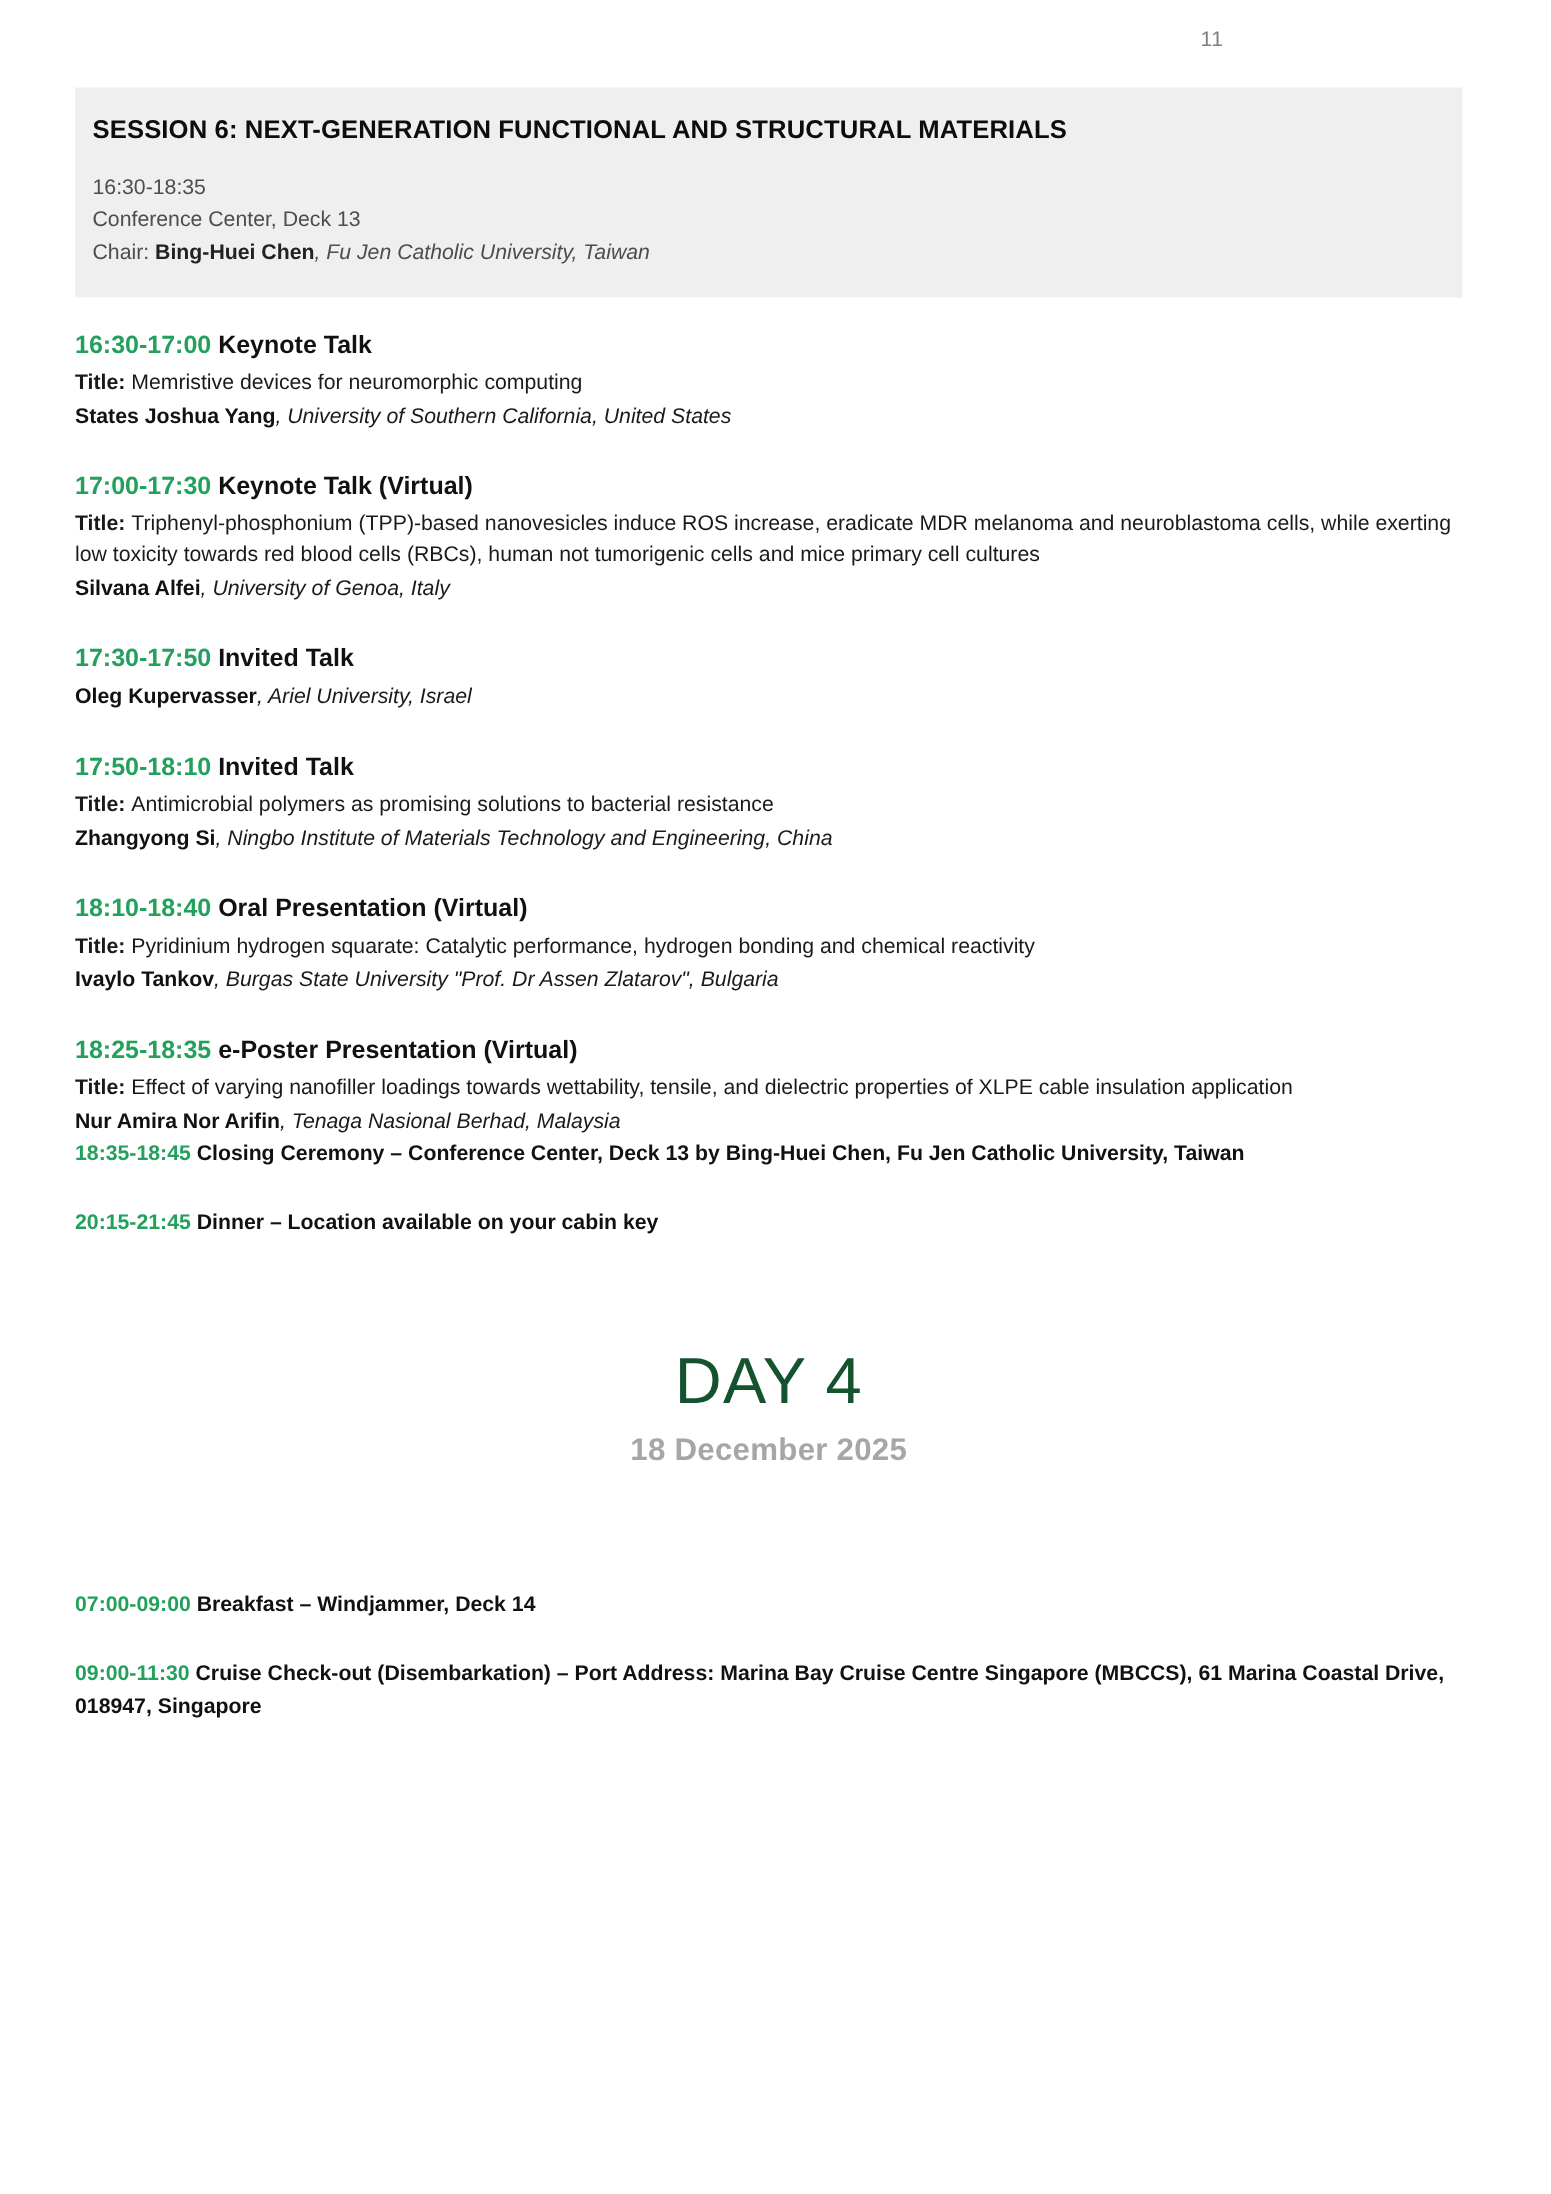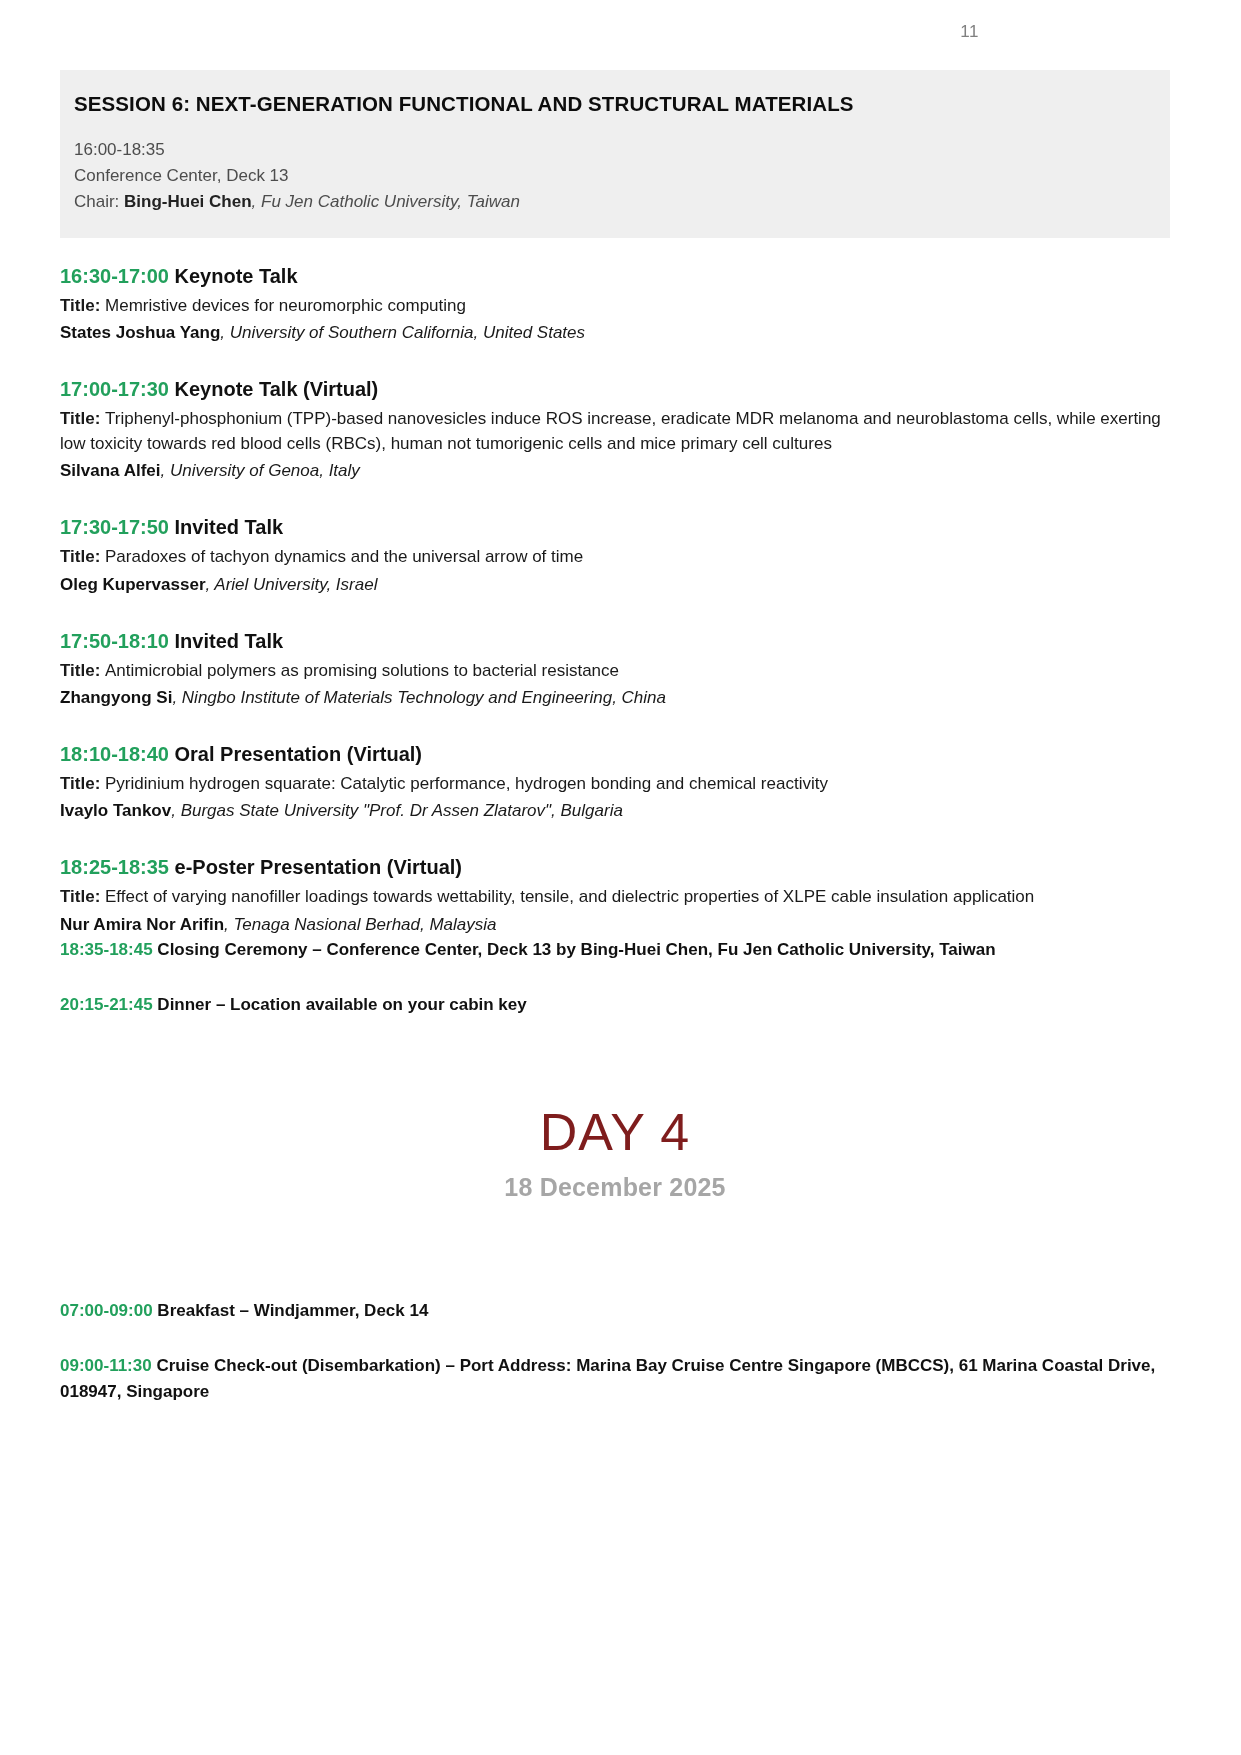--- a/index.html
+++ b/index.html
@@ -121,21 +121,21 @@
   }
 
   
   .day-block {
     text-align: center;
     margin-top: 86px;
     margin-bottom: 0;
   }
   .day-title {
     font-size: 52px;
-    color: #7f1d1d;
+    color: #14532d;
     letter-spacing: 1px;
     line-height: 1.1;
     margin-bottom: 12px;
   }
   .day-date {
     font-size: 25px;
     font-weight: bold;
     color: #a6a6a6;
     letter-spacing: 0.2px;
   }
@@ -148,21 +148,21 @@
 
 <div class="page">
 
   <div class="page-number">11</div>
 
   <div class="content">
 
     <div class="session-band">
       <div class="session-title">SESSION 6: NEXT-GENERATION FUNCTIONAL AND STRUCTURAL MATERIALS</div>
       <div class="session-meta">
-        <div>16:00-18:35</div>
+        <div>16:30-18:35</div>
         <div>Conference Center, Deck 13</div>
         <div><span>Chair: </span><span class="chair-name">Bing-Huei Chen</span><span class="chair-aff">, Fu Jen Catholic University, Taiwan</span></div>
       </div>
     </div>
 
     <div class="entries">
 
       <div class="entry">
         <div class="entry-head"><span class="time">16:30-17:00</span><span class="kind"> Keynote Talk</span></div>
         <div class="entry-title"><span class="lbl">Title: </span><span>Memristive devices for neuromorphic computing</span></div>
@@ -170,21 +170,20 @@
       </div>
 
       <div class="entry">
         <div class="entry-head"><span class="time">17:00-17:30</span><span class="kind"> Keynote Talk (Virtual)</span></div>
         <div class="entry-title"><span class="lbl">Title: </span><span>Triphenyl-phosphonium (TPP)-based nanovesicles induce ROS increase, eradicate MDR melanoma and neuroblastoma cells, while exerting low toxicity towards red blood cells (RBCs), human not tumorigenic cells and mice primary cell cultures</span></div>
         <div class="entry-speaker"><span class="name">Silvana Alfei</span><span class="aff">, University of Genoa, Italy</span></div>
       </div>
 
       <div class="entry">
         <div class="entry-head"><span class="time">17:30-17:50</span><span class="kind"> Invited Talk</span></div>
-        <div class="entry-title"><span class="lbl">Title: </span><span>Paradoxes of tachyon dynamics and the universal arrow of time</span></div>
         <div class="entry-speaker"><span class="name">Oleg Kupervasser</span><span class="aff">, Ariel University, Israel</span></div>
       </div>
 
       <div class="entry">
         <div class="entry-head"><span class="time">17:50-18:10</span><span class="kind"> Invited Talk</span></div>
         <div class="entry-title"><span class="lbl">Title: </span><span>Antimicrobial polymers as promising solutions to bacterial resistance</span></div>
         <div class="entry-speaker"><span class="name">Zhangyong Si</span><span class="aff">, Ningbo Institute of Materials Technology and Engineering, China</span></div>
       </div>
 
       <div class="entry">

